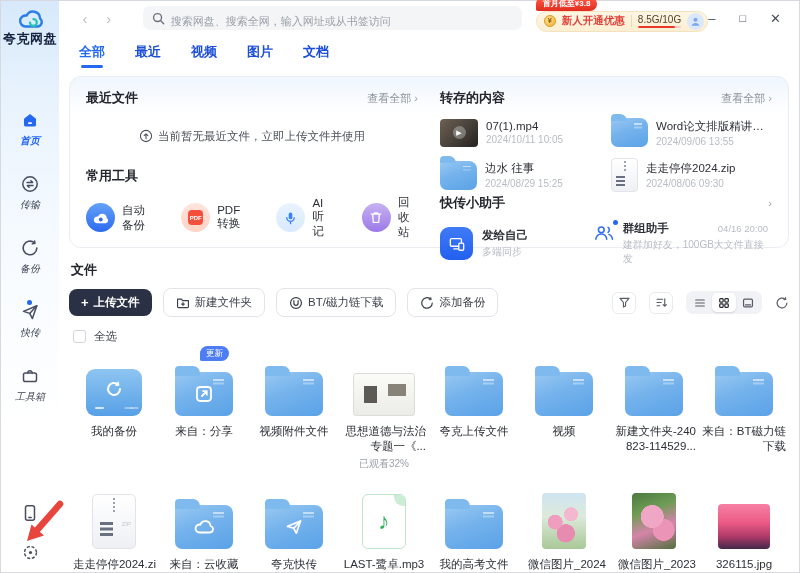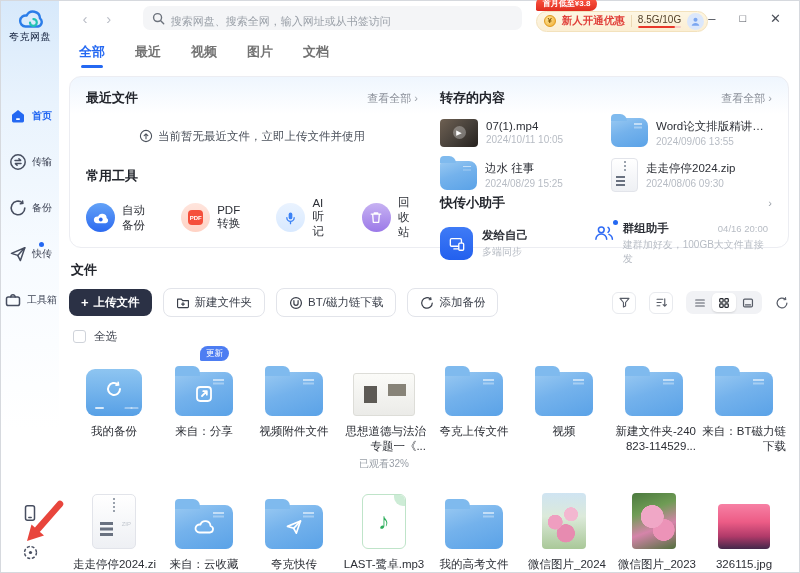--- a/index.html
+++ b/index.html
@@ -4,23 +4,23 @@
 <style>
   * { margin:0; padding:0; box-sizing:border-box; }
   html,body { width:800px; height:573px; overflow:hidden; background:#fff;
     font-family:"Liberation Sans","DejaVu Sans",sans-serif; }
   .app { position:relative; width:800px; height:573px; display:flex; background:#fff; border:1px solid #d6d9de; }
 
   
   .sidebar { width:58px; flex:0 0 58px; background:linear-gradient(180deg,#d7e9fb 0%,#e9f3fd 18%,#f7fbff 45%,#ffffff 75%);
     display:flex; flex-direction:column; align-items:center; position:relative; }
   .logo { margin-top:8px; display:flex; flex-direction:column; align-items:center; }
-  .logo-name { font-size:10px; font-weight:normal; color:#16233f; margin-top:1px; letter-spacing:.5px; }
+  .logo-name { font-size:13px; font-weight:bold; color:#16233f; margin-top:1px; letter-spacing:.5px; }
   .nav { margin-top:62px; display:flex; flex-direction:column; gap:26px; align-items:center; }
-  .nav-item { display:flex; flex-direction:row; align-items:center; gap:4px; cursor:pointer; position:relative; }
+  .nav-item { display:flex; flex-direction:column; align-items:center; gap:4px; cursor:pointer; position:relative;font-style:italic; }
   .nav-item .lbl { font-size:10px; color:#3c4254; }
   .nav-item.active .lbl { color:#2468f2; font-weight:bold; }
   .nav-dot { position:absolute; top:-2px; right:8px; width:5px; height:5px; border-radius:50%; background:#2468f2; }
   .side-bottom { position:absolute; bottom:10px; left:0; width:58px; display:flex; flex-direction:column; align-items:center; gap:20px; }
   .red-arrow { position:absolute; left:16px; top:498px; pointer-events:none; }
 
   
   .main { flex:1; display:flex; flex-direction:column; min-width:0; }
 
   .topbar { height:34px; display:flex; align-items:center; padding:0 10px 0 14px; }
@@ -42,21 +42,21 @@
   .storage { display:flex; flex-direction:column; align-items:center; }
   .storage-txt { font-size:10px; color:#53412a; }
   .storage-bar { width:100%; height:2.5px; border-radius:2px; background:#f5cdc6; margin-top:1px; overflow:hidden; }
   .storage-bar i { display:block; width:85%; height:100%; background:#e8382a; border-radius:2px; }
   .avatar { width:17px; height:17px; border-radius:50%; background:#dbe7fb; display:flex; align-items:center; justify-content:center; }
   .winctl { margin-left:auto; display:flex; align-items:center; gap:24px; padding-right:8px; color:#4b4f58; }
   .winctl span { cursor:pointer; font-size:13px; line-height:1; }
   .winctl .wmax { font-size:11px; }
 
   .tabs { display:flex; gap:30px; padding:8px 0 9px 20px; }
-  .tab { font-size:13px; font-weight:bold; color:#737373; cursor:pointer; position:relative; }
+  .tab { font-size:13px; font-weight:bold; color:#1d4ed8; cursor:pointer; position:relative; }
   .tab.active { color:#2468f2; }
   .tab.active::after { content:""; position:absolute; left:50%; transform:translateX(-50%); bottom:-7px;
     width:22px; height:3px; border-radius:2px; background:#2468f2; }
 
   .content { flex:1; padding:6px 10px 0; min-height:0; }
 
   
   .card { border:1px solid #ecedf2; border-radius:12px; background:linear-gradient(180deg,#eff6fe 0%,#ffffff 22%);
     display:flex; padding:12px 16px 7px; height:172px; }
   .col { flex:1; min-width:0; display:flex; flex-direction:column; }

